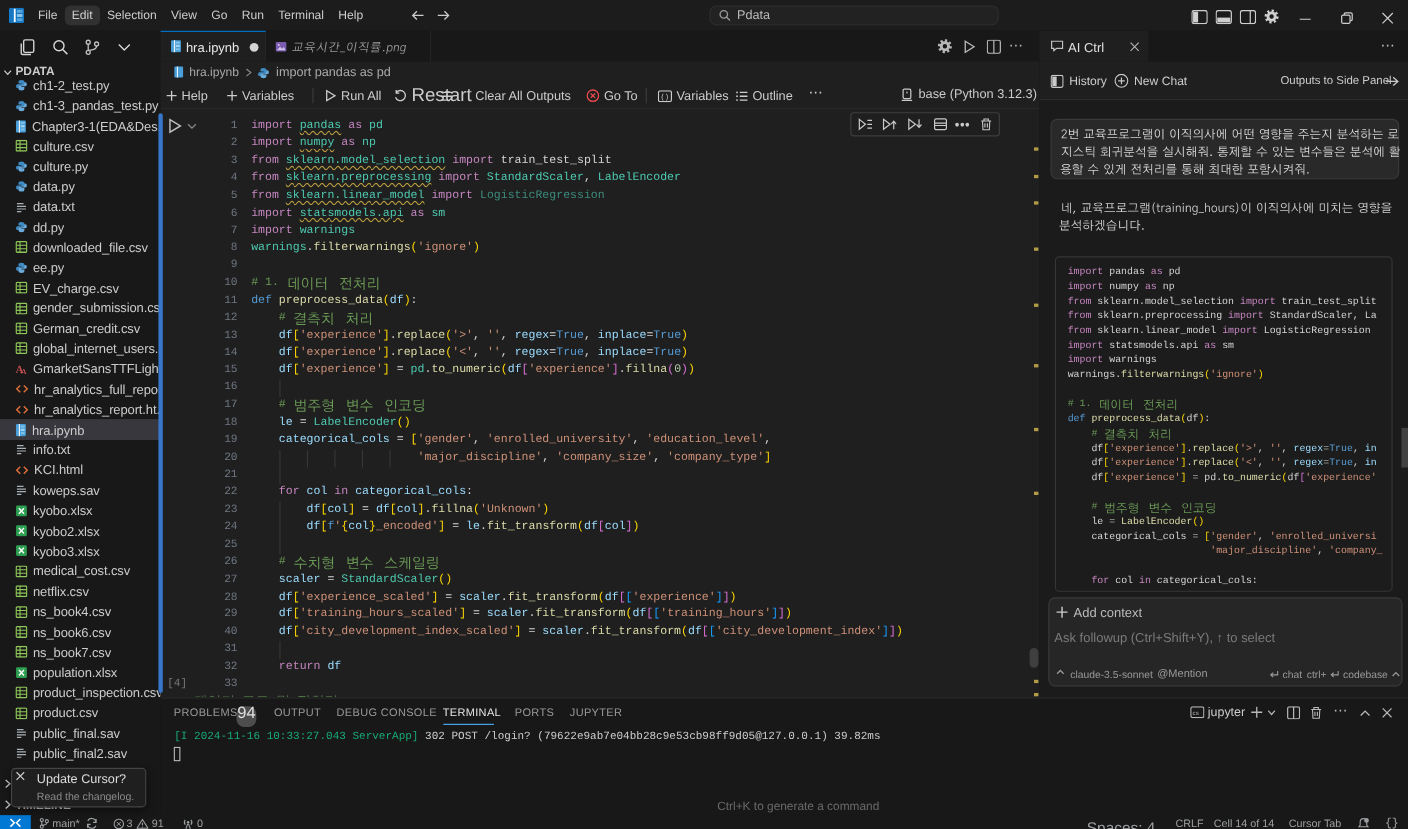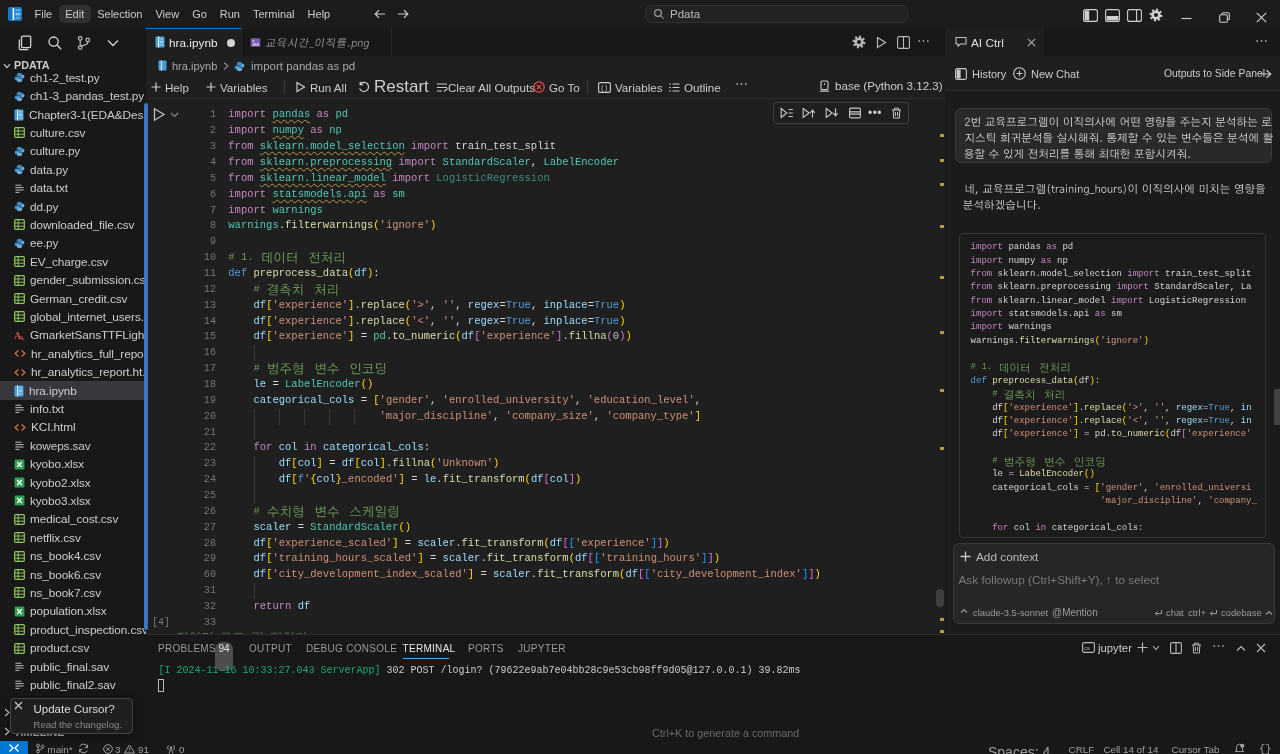--- a/index.html
+++ b/index.html
@@ -486,21 +486,21 @@
       <path d="M2 1.5 L9.5 6 L2 10.5 Z" fill="none" stroke="#cccccc" stroke-width="1.2"></path>
     </svg>
     <span style="font-size:11.6px;color:#cccccc">Run All</span>
   </div>
 <div class="row" style="left:358px;top:79px;height:16px;gap:4px">
     <svg class="icon" width="12" height="12" viewBox="0 0 12 12">
       <path d="M2.2 3.2 A4.6 4.6 0 1 1 1.6 7.4 M2.2 0.8 L2.2 3.6 L5 3.6" fill="none" stroke="#cccccc" stroke-width="1.2"></path>
     </svg>
     <span style="font-size:17px;color:#cccccc">Restart</span>
   </div>
-<div class="row" style="left:436px;top:79px;height:16px;gap:0">
+<div class="row" style="left:400px;top:79px;height:16px;gap:20px">
     <svg class="icon" width="12" height="11" viewBox="0 0 12 11">
       <path d="M1 2 L11 2 M1 5.5 L11 5.5 M1 9 L6 9" stroke="#cccccc" stroke-width="1.2"></path>
       <path d="M8 9.5 L11.5 6.5" stroke="#cccccc" stroke-width="1.1"></path>
     </svg>
     <span style="font-size:11.6px;color:#cccccc">Clear All Outputs</span>
   </div>
 <div class="row" style="left:533px;top:79px;height:16px;gap:4px">
     <svg class="icon" width="12" height="12" viewBox="0 0 12 12">
       <circle cx="6" cy="6" r="5.2" fill="none" stroke="#f14c4c" stroke-width="1.2"></circle>
       <path d="M4 4 L8 8 M8 4 L4 8" stroke="#f14c4c" stroke-width="1.1"></path>
@@ -595,21 +595,21 @@
 <div class="lnum" style="left:180px;top:408.71px">20</div>
 <div class="lnum" style="left:180px;top:424.57px">21</div>
 <div class="lnum" style="left:180px;top:440.43px">22</div>
 <div class="lnum" style="left:180px;top:456.29px">23</div>
 <div class="lnum" style="left:180px;top:472.15px">24</div>
 <div class="lnum" style="left:180px;top:488.01px">25</div>
 <div class="lnum" style="left:180px;top:503.87px">26</div>
 <div class="lnum" style="left:180px;top:519.73px">27</div>
 <div class="lnum" style="left:180px;top:535.59px">28</div>
 <div class="lnum" style="left:180px;top:551.45px">29</div>
-<div class="lnum" style="left:180px;top:567.31px">60</div>
+<div class="lnum" style="left:180px;top:567.31px">40</div>
 <div class="lnum" style="left:180px;top:583.17px">31</div>
 <div class="lnum" style="left:180px;top:599.03px">32</div>
 <div class="lnum" style="left:180px;top:614.89px">33</div>
 <div class="codeline" style="left:228.3px;top:107.37px"><span class="k">import</span> <span class="m sq">pandas</span> <span class="k">as</span> <span class="m">pd</span></div>
 <div class="codeline" style="left:228.3px;top:123.23px"><span class="k">import</span> <span class="m sq">numpy</span> <span class="k">as</span> <span class="m">np</span></div>
 <div class="codeline" style="left:228.3px;top:139.09px"><span class="k">from</span> <span class="m sq">sklearn.model_selection</span> <span class="k">import</span> train_test_split</div>
 <div class="codeline" style="left:228.3px;top:154.95px"><span class="k">from</span> <span class="m sq">sklearn.preprocessing</span> <span class="k">import</span> <span class="c">StandardScaler</span>, <span class="c">LabelEncoder</span></div>
 <div class="codeline" style="left:228.3px;top:170.81px"><span class="k">from</span> <span class="m sq">sklearn.linear_model</span> <span class="k">import</span> <span class="dc">LogisticRegression</span></div>
 <div class="codeline" style="left:228.3px;top:186.67px"><span class="k">import</span> <span class="m sq">statsmodels.api</span> <span class="k">as</span> <span class="m">sm</span></div>
 <div class="codeline" style="left:228.3px;top:202.53px"><span class="k">import</span> <span class="m">warnings</span></div>
@@ -767,21 +767,21 @@
     <svg class="icon" width="9" height="8" viewBox="0 0 9 8">
       <path d="M7.5 1 L7.5 4.5 L1.5 4.5 M3.5 2.5 L1.2 4.5 L3.5 6.5" fill="none" stroke="#9a9a9a" stroke-width="1"></path>
     </svg>
     <span style="font-size:9.4px;color:#9a9a9a">codebase</span>
     <svg class="icon" width="8" height="6" viewBox="0 0 8 6">
       <path d="M1 4.5 L4 1.5 L7 4.5" fill="none" stroke="#9a9a9a" stroke-width="1.1"></path>
     </svg>
   </div>
 <div class="abs" id="panel"></div>
 <div class="abs ptab" style="left:158px;top:643px">PROBLEMS</div>
-<div class="abs" style="left:215px;top:642px;width:18px;height:29px;background:#4d4d4d;border-radius:7px;color:#e0e0e0;font-size:10px;text-align:center;line-height:13px">94</div>
+<div class="abs" style="left:215px;top:642px;width:18px;height:19px;background:#4d4d4d;border-radius:7px;color:#e0e0e0;font-size:15px;text-align:center;line-height:13px">94</div>
 <div class="abs ptab" style="left:249px;top:643px">OUTPUT</div>
 <div class="abs ptab" style="left:306px;top:643px">DEBUG CONSOLE</div>
 <div class="abs ptab" style="left:402.5px;top:643px;color:#e7e7e7">TERMINAL</div>
 <div class="abs" style="left:402.5px;top:658px;width:46px;height:1px;background:#4db2ff"></div>
 <div class="abs ptab" style="left:468px;top:643px">PORTS</div>
 <div class="abs ptab" style="left:518px;top:643px">JUPYTER</div>
 <svg class="icon" width="13" height="11" viewBox="0 0 13 11" style="position:absolute;left:1082px;top:642px">
     <rect x="0.6" y="0.6" width="11.8" height="9.8" rx="1.6" fill="none" stroke="#b8b8b8" stroke-width="1.1"></rect>
     <text x="2.2" y="7.6" font-size="5.5" fill="#b8b8b8" font-family="Liberation Sans">cs</text>
   </svg>

